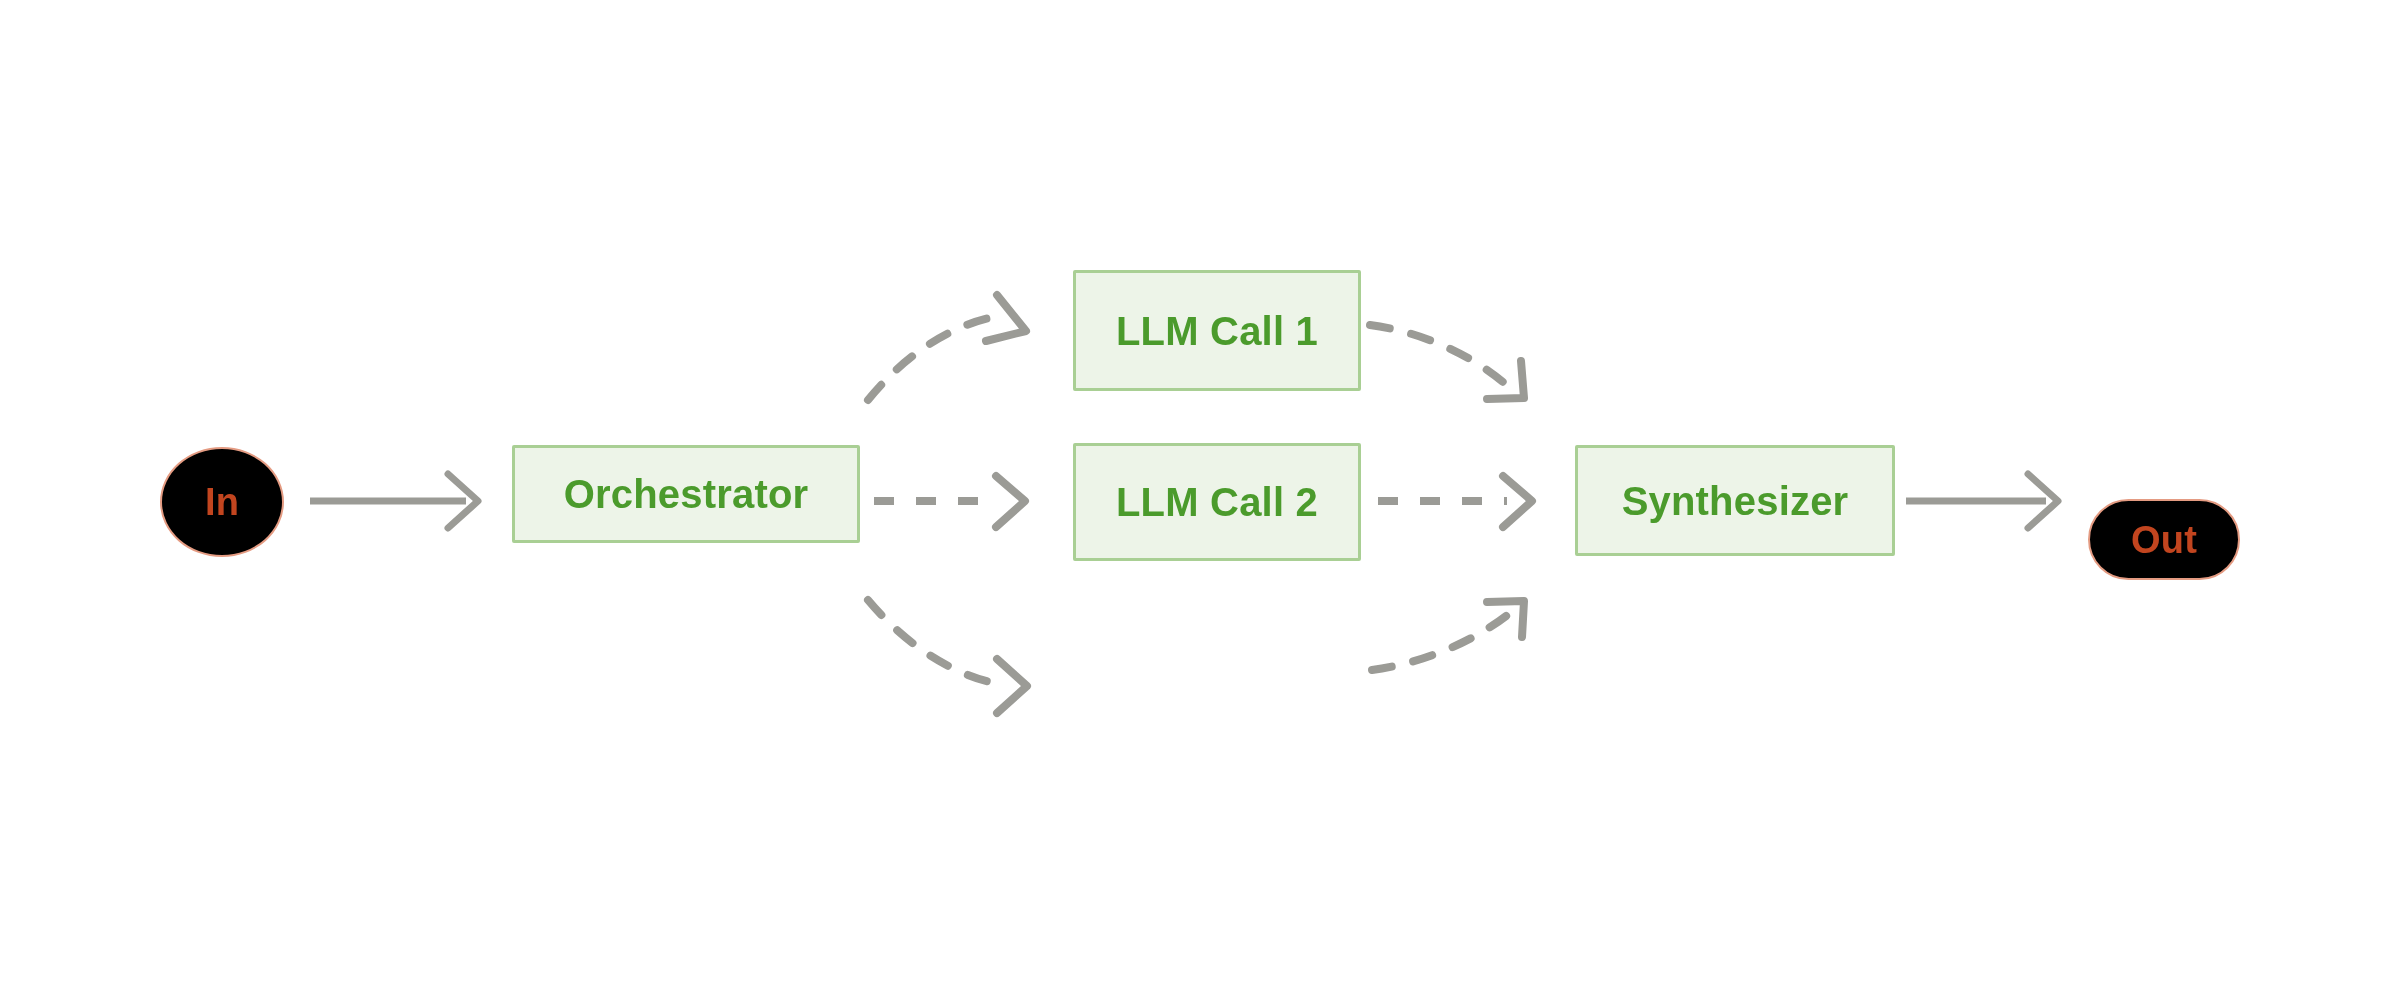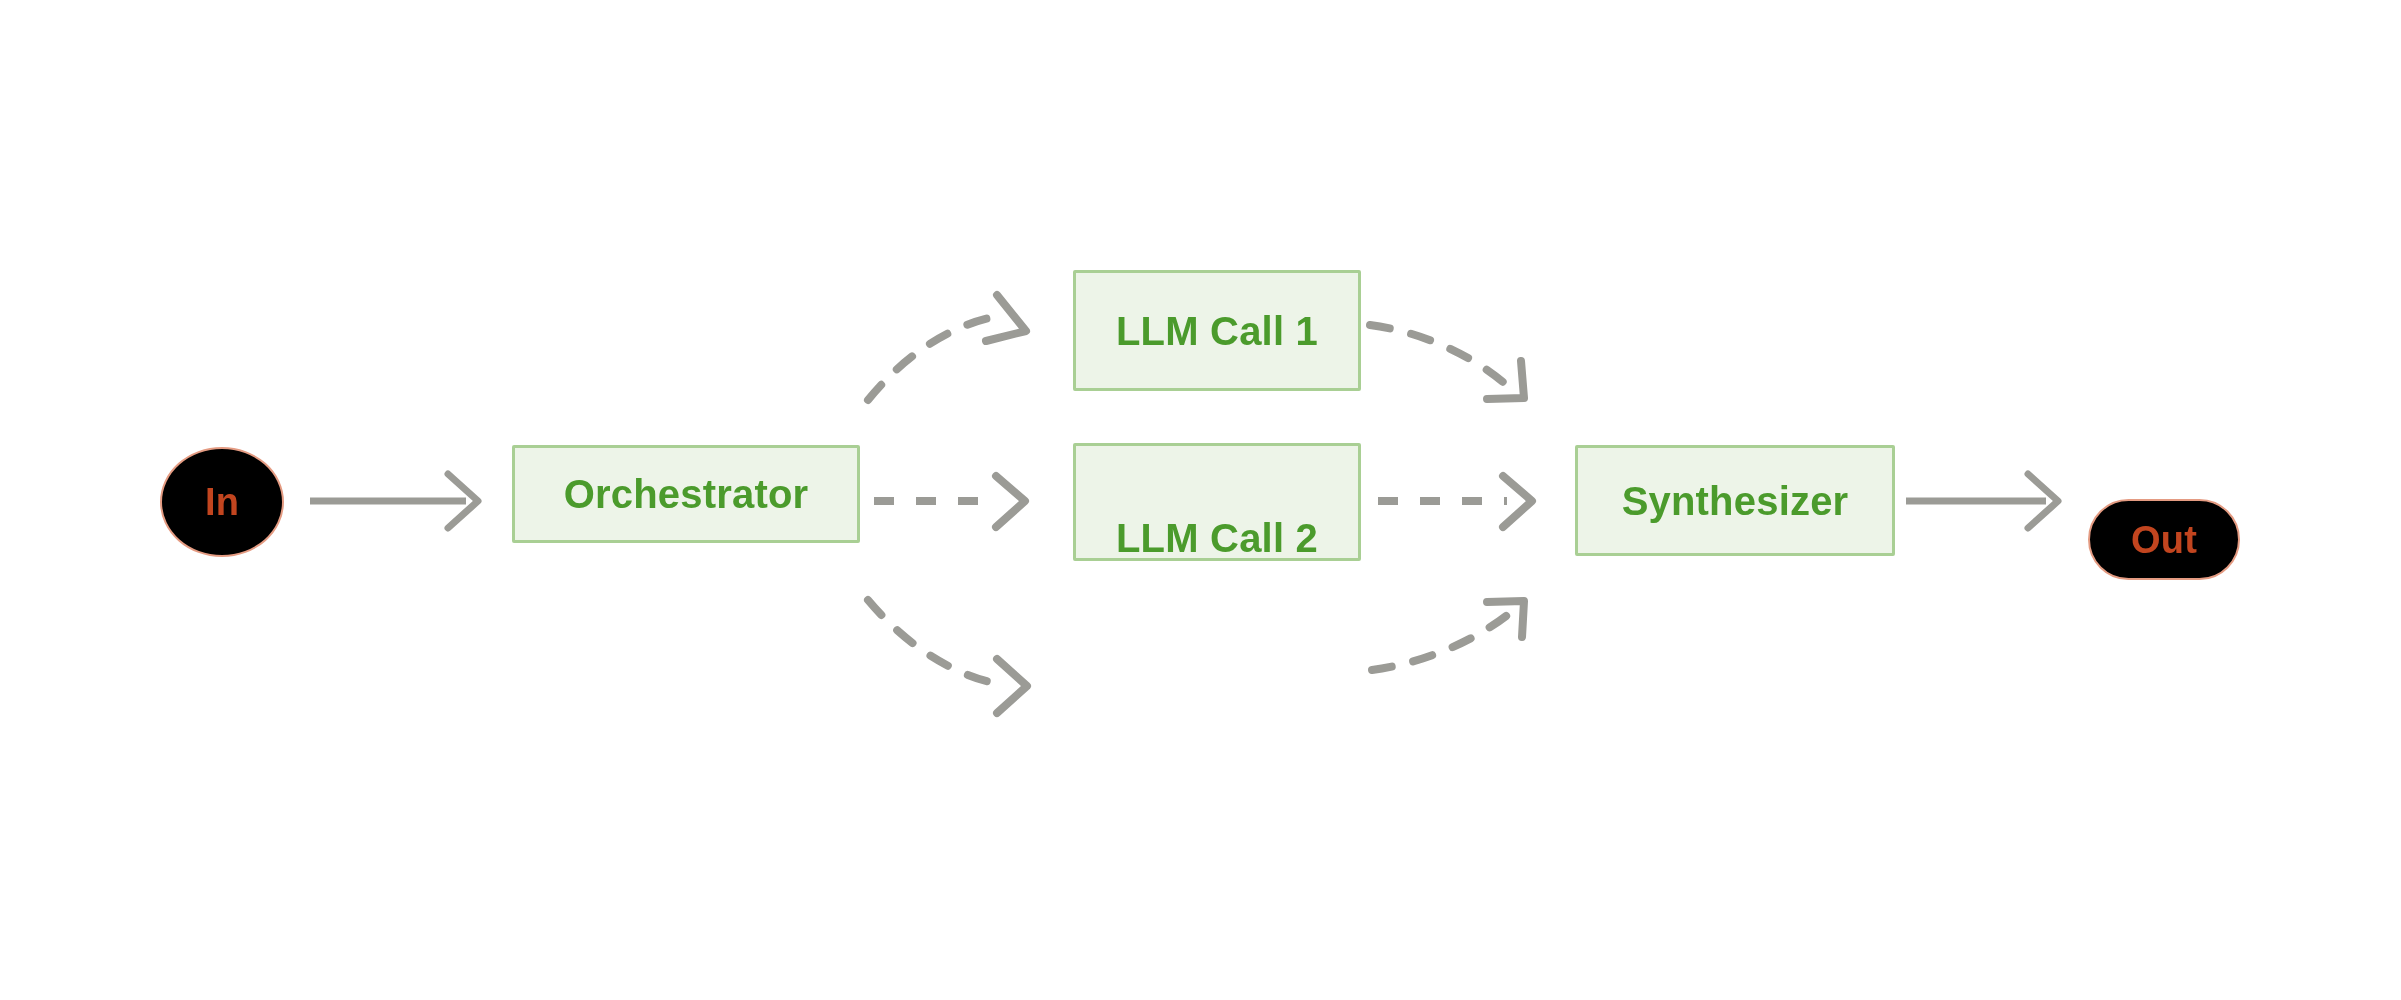--- a/index.html
+++ b/index.html
@@ -66,21 +66,21 @@
     font-weight: bold;
     font-size: 40px;
     letter-spacing: 0.2px;
     border-radius: 2px;
     margin-left: 20px;
   }
   
   #node-in        { left: 160px;  top: 447px;  width: 124px; height: 110px; }
   #node-orch      { left: 492px;  top: 445px;  width: 348px; height: 98px; }
   #node-llm1      { left: 1053px; top: 270px;  width: 288px; height: 121px; }
-  #node-llm2      { left: 1053px; top: 443px;  width: 288px; height: 118px; align-items: flex-end; }
+  #node-llm2      { left: 1053px; top: 443px;  width: 288px; height: 118px; }
   #node-llm3      { left: 1053px; top: 613px;  width: 288px; height: 112px; }
   #node-synth     { left: 1555px; top: 445px;  width: 320px; height: 111px; text-align: right; }
   #node-out       { left: 2088px; top: 459px;  width: 152px; height: 81px; margin-top: 40px; }
 </style>
 </head>
 <body>
 
 <div id="canvas">
 
   <svg id="edges" width="2401" height="1000" viewBox="0 0 2401 1000" xmlns="http://www.w3.org/2000/svg" aria-hidden="true">

